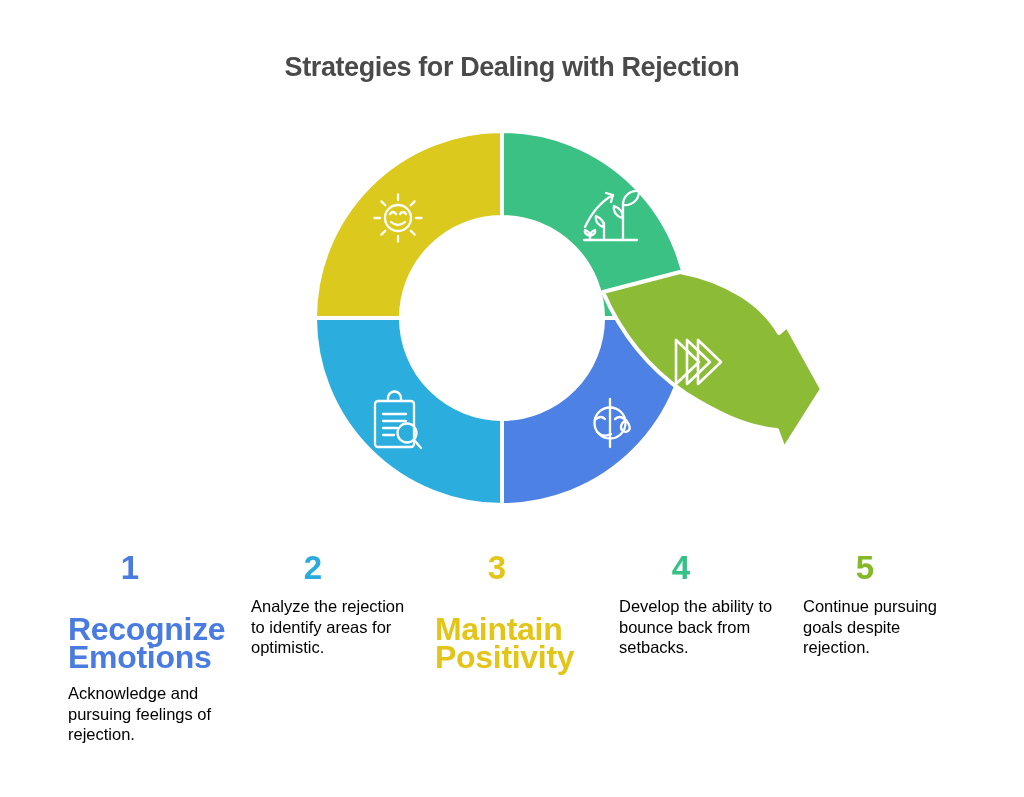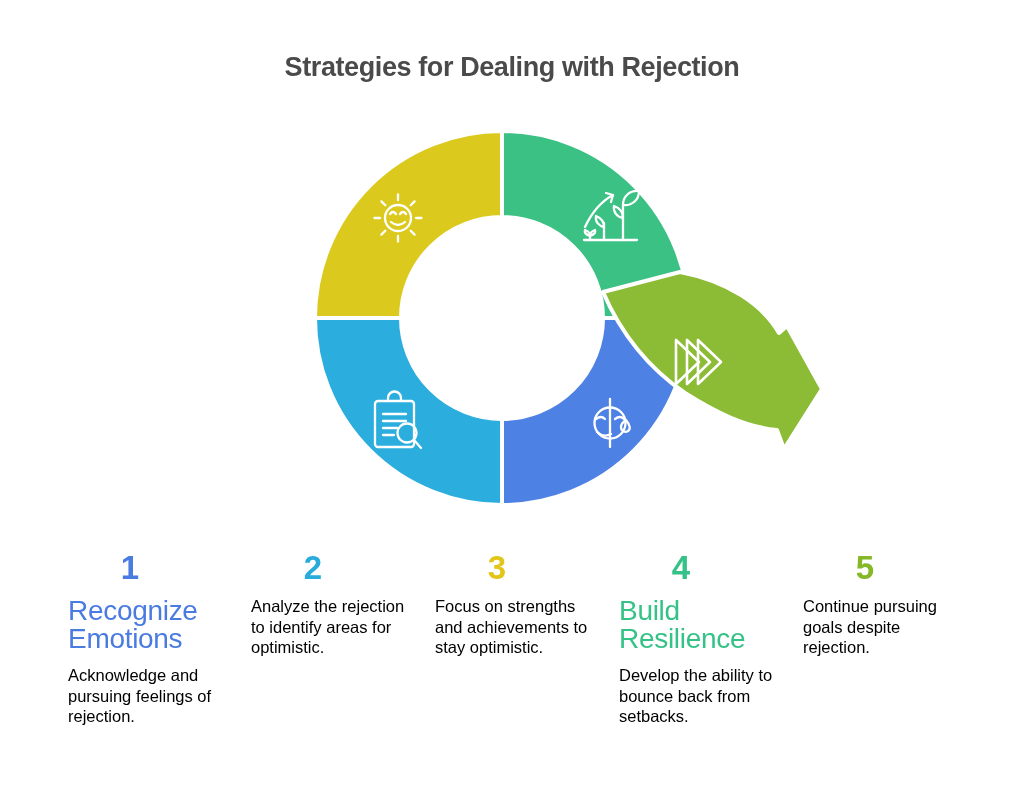--- a/index.html
+++ b/index.html
@@ -10,21 +10,21 @@
   .title{
     position:absolute;top:52px;left:0;width:1024px;text-align:center;
     font-size:27px;font-weight:bold;color:#4a4a4a;letter-spacing:-0.4px;margin:0;
   }
   .diagram-svg{position:absolute;top:0;left:0;}
   .step{position:absolute;top:551px;width:182px;}
   .step .num{
     width:124px;text-align:center;font-size:33px;font-weight:bold;line-height:33px;margin:0;
   }
   .step h3{
-    margin:13px 0 0 0;font-size:28px;font-weight:normal;line-height:28px;
+    margin:31px 0 0 0;font-size:32px;font-weight:bold;line-height:28px;
     letter-spacing:-0.3px;white-space:pre-line;
   }
   .step p{
     margin:12px 0 0 0;font-size:16.5px;line-height:20.5px;color:#000000;white-space:pre-line;
   }
   .step1{left:68px;}  .step2{left:251px;} .step3{left:435px;} .step4{left:619px;} .step5{left:803px;}
   .ac1{color:#4a7be0;} .ac2{color:#29abdc;} .ac3{color:#e3c517;} .ac4{color:#35c287;} .ac5{color:#84b827;}
   .seg{stroke:#ffffff;stroke-width:4;}
   .icon{fill:none;stroke:#ffffff;stroke-width:2.3;stroke-linecap:round;stroke-linejoin:round;}
   .icon-ff{fill:none;stroke:#ffffff;stroke-width:2.6;stroke-linejoin:round;}
@@ -116,29 +116,26 @@
 
   <div class="step step2">
     <div class="num ac2">2</div>
     <p>Analyze the rejection
 to identify areas for
 optimistic.</p>
   </div>
 
   <div class="step step3">
     <div class="num ac3">3</div>
-    <p>Focus on strengths
-and achievements to
-stay optimistic.</p>
+    <h3 class="ac3">Maintain
+Positivity</h3>
   </div>
 
   <div class="step step4">
     <div class="num ac4">4</div>
-    <h3 class="ac4">Build
-Resilience</h3>
     <p>Develop the ability to
 bounce back from
 setbacks.</p>
   </div>
 
   <div class="step step5">
     <div class="num ac5">5</div>
     <p>Continue pursuing
 goals despite
 rejection.</p>

